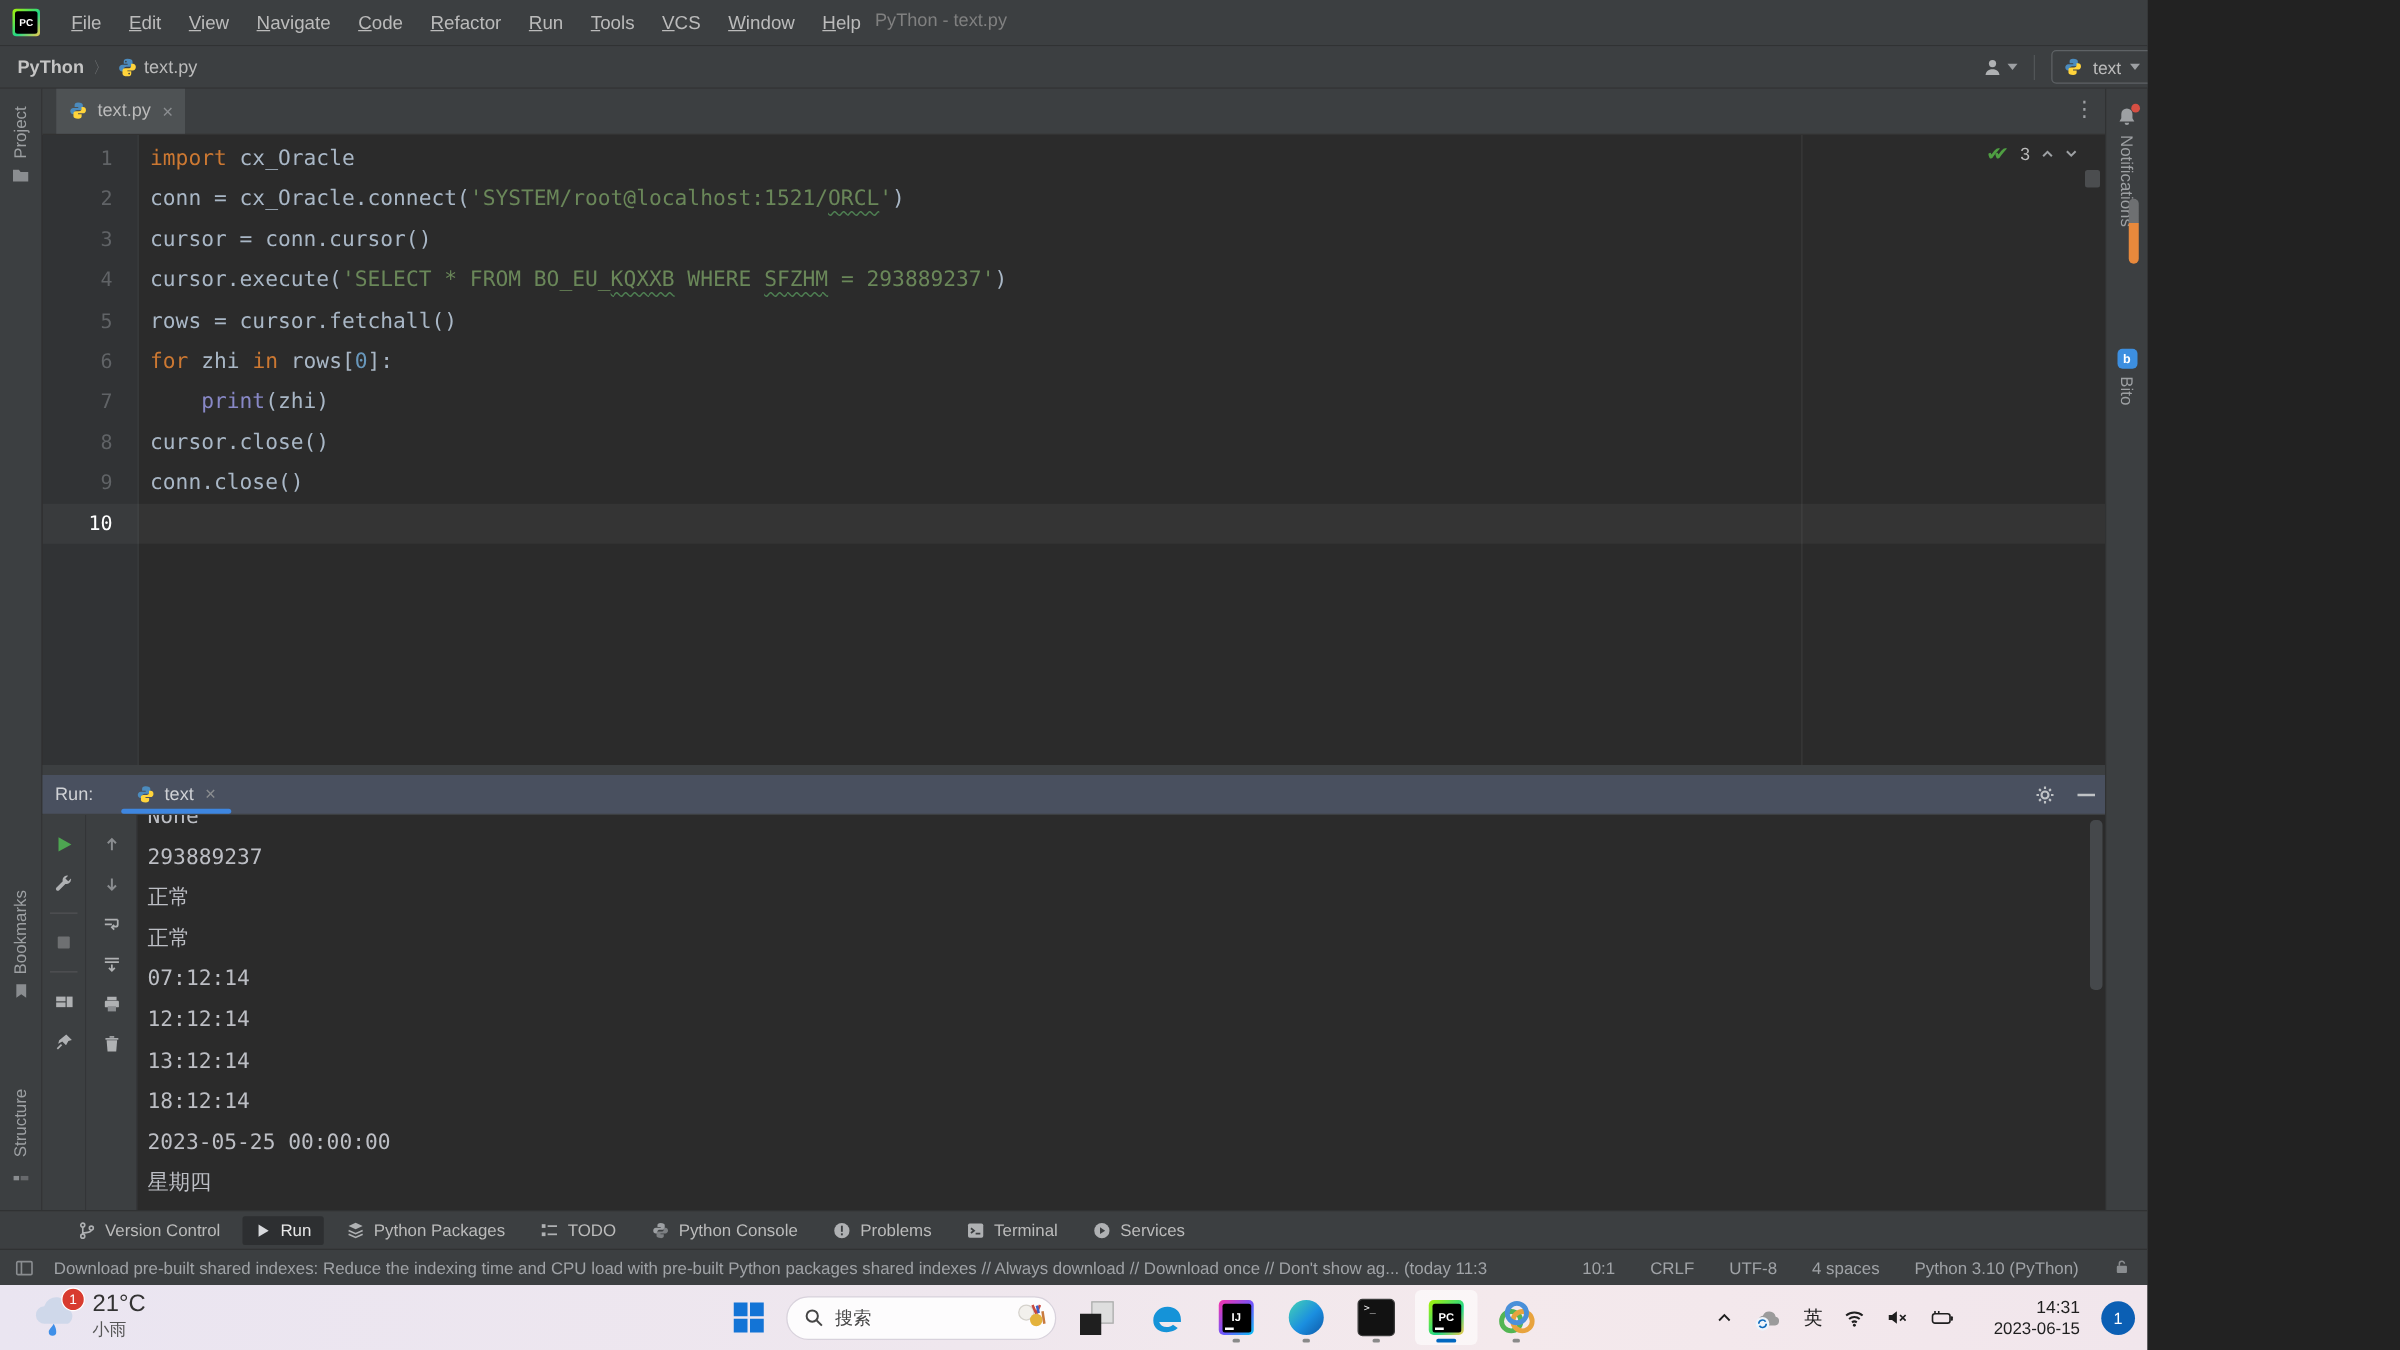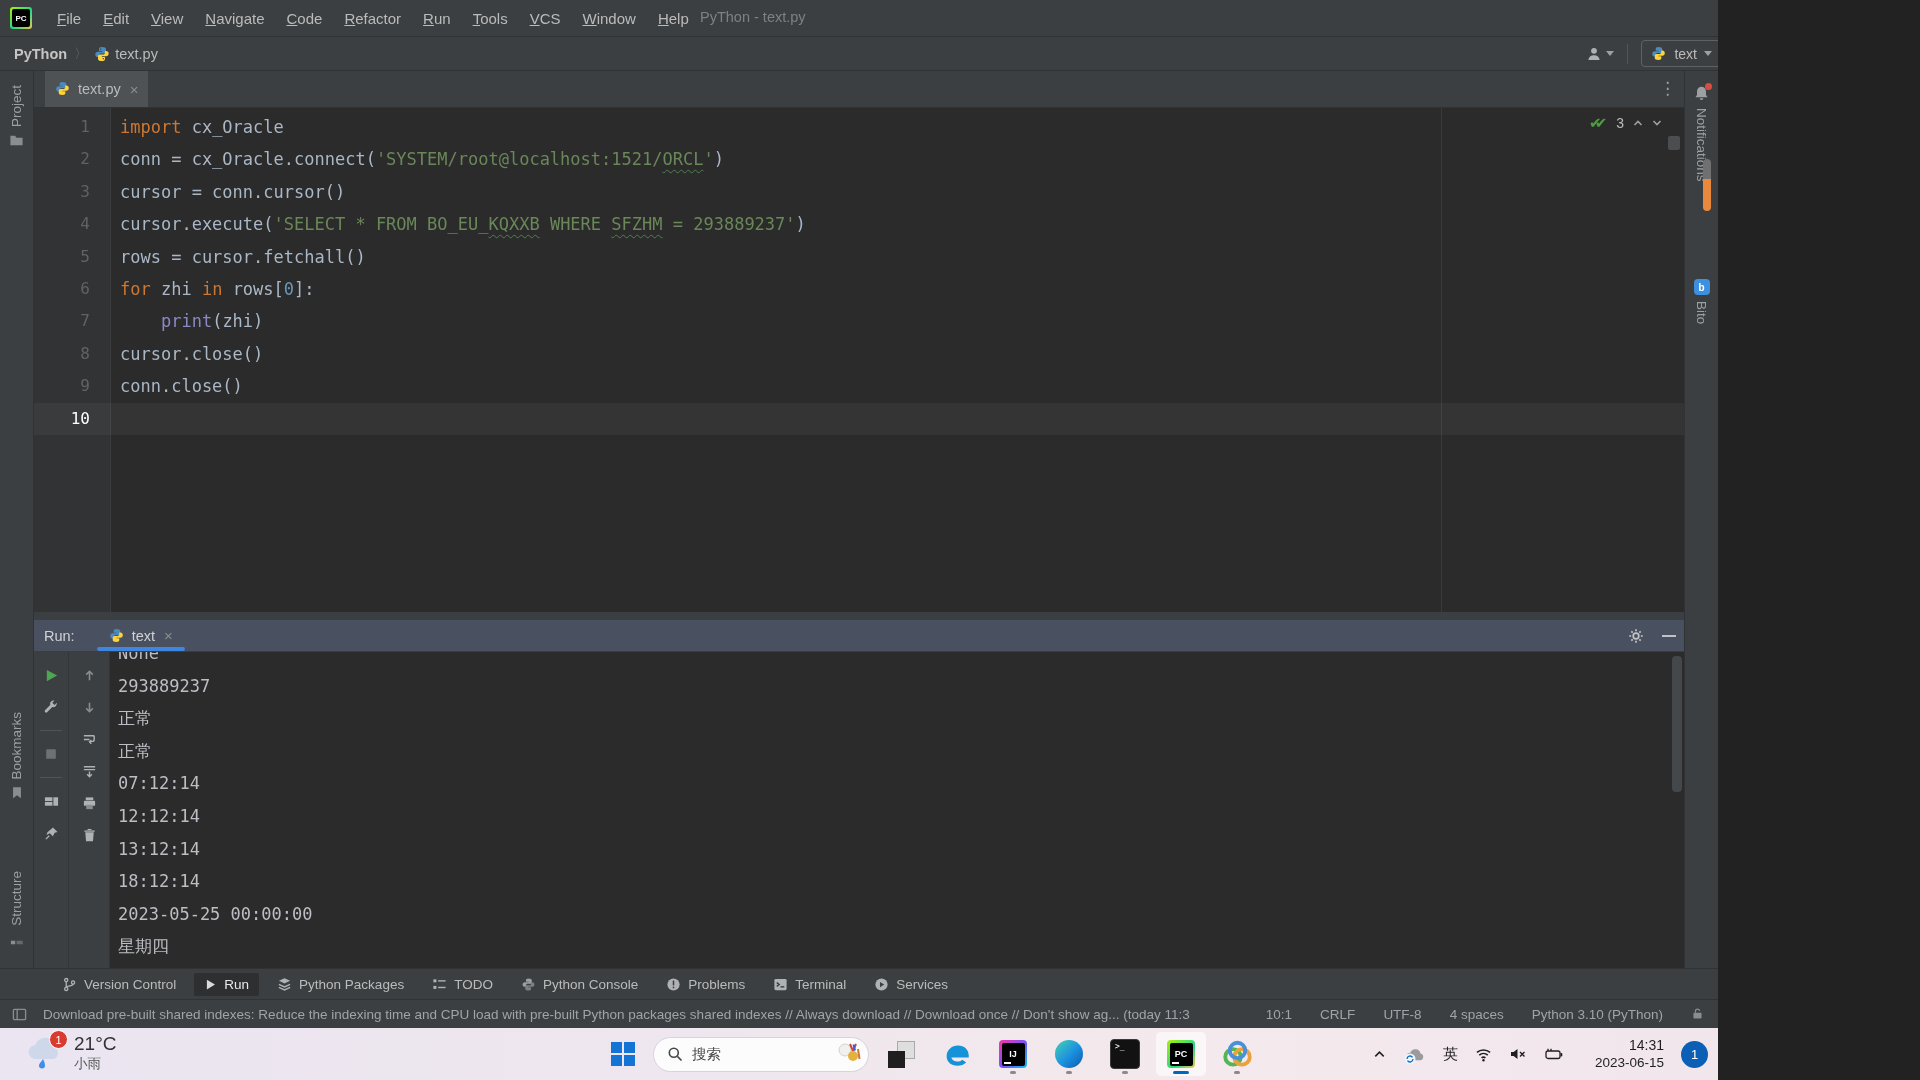--- a/index.html
+++ b/index.html
@@ -95,21 +95,21 @@
   
   .taskbar{position:absolute;left:0;right:0;bottom:0;height:52px;
     background:linear-gradient(90deg,#eae5f1 0%,#efe7ee 45%,#f4e9ec 70%,#f1e6ec 100%);color:#1f1f1f;}
   .weather{position:absolute;left:26px;top:4px;display:flex;align-items:center;gap:10px;}
   .weather-icon{position:relative;width:38px;height:38px;}
   .weather-badge{position:absolute;right:-4px;top:-3px;width:17px;height:17px;border-radius:50%;background:#d83b2f;
     color:#fff;font-size:11px;display:flex;align-items:center;justify-content:center;border:1.5px solid #fff;}
   .weather-text{display:flex;flex-direction:column;line-height:1.25;}
   .weather-temp{font-size:19px;color:#333;text-align:right;}
   .weather-desc{font-size:13.5px;color:#555;}
-  .tb-center{position:absolute;left:600px;top:0;height:52px;display:flex;align-items:center;gap:7px;}
+  .tb-center{position:absolute;left:576px;top:0;height:52px;display:flex;align-items:center;gap:7px;}
   .start-btn{width:46px;height:44px;display:flex;align-items:center;justify-content:center;border-radius:5px;}
   .win-logo{display:grid;grid-template-columns:11px 11px;grid-template-rows:11px 11px;gap:2px;}
   .win-logo i{background:#1374d6;}
   .search-pill{width:216px;height:35px;border-radius:18px;background:rgba(255,255,255,0.85);
     border:1px solid #d8d2dc;display:flex;align-items:center;padding:0 6px 0 13px;gap:9px;box-sizing:border-box;}
   .search-ph{color:#454545;font-size:14.5px;flex:1;}
   .tb-app{position:relative;width:50px;height:44px;display:flex;align-items:center;justify-content:center;border-radius:5px;}
   .tb-app.active{background:rgba(255,255,255,0.6);}
   .run-dot{position:absolute;bottom:2px;left:50%;transform:translateX(-50%);width:6px;height:3px;border-radius:2px;background:#8a8a8a;}
   .run-dot.wide{width:16px;background:#0067c0;}

